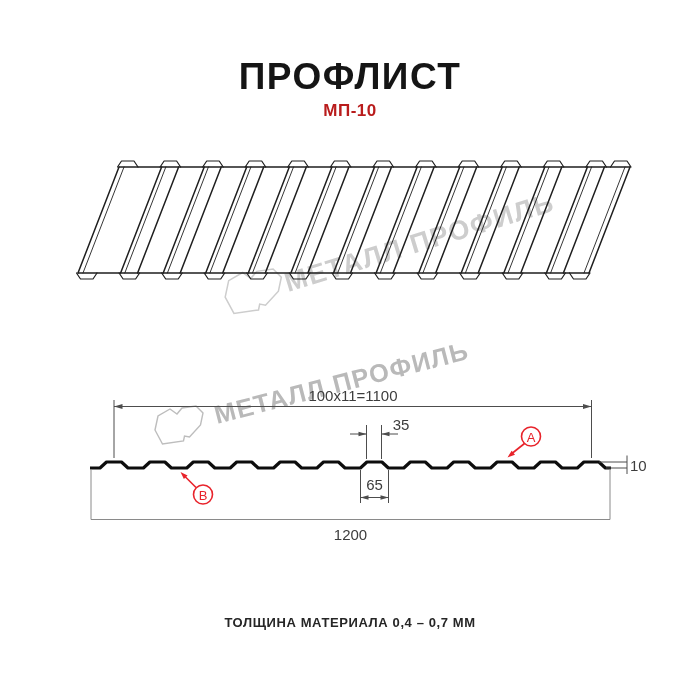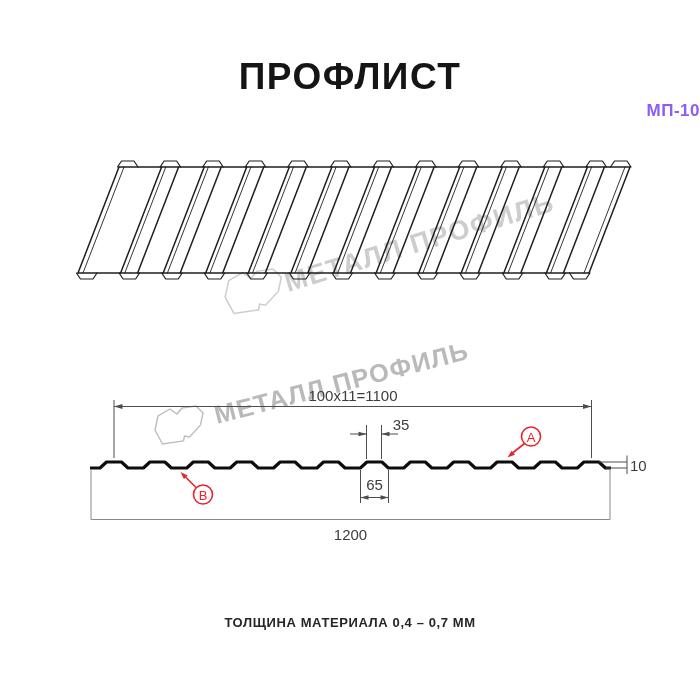--- a/index.html
+++ b/index.html
@@ -1,21 +1,21 @@
 <!DOCTYPE html>
 <html><head>
 <meta charset="utf-8">
 <style>
   html,body{margin:0;padding:0;background:#fff;}
   #page{position:relative;width:700px;height:700px;background:#fff;overflow:hidden;
         font-family:"Liberation Sans","DejaVu Sans",sans-serif;border-radius:29px;}
   .title{position:absolute;left:0;right:0;top:56px;text-align:center;
          font-size:37px;font-weight:bold;letter-spacing:1.5px;color:#151515;}
-  .subtitle{position:absolute;left:0;right:0;top:101px;text-align:right;
-         font-size:17px;font-weight:bold;letter-spacing:.5px;color:#8b5cf6;}
+  .subtitle{position:absolute;left:0;right:0;top:101px;text-align:center;
+         font-size:17px;font-weight:bold;letter-spacing:.5px;color:#b91c1c;}
   .footer{position:absolute;left:0;right:0;top:615px;text-align:center;
          font-size:13px;font-weight:bold;letter-spacing:.6px;color:#262626;}
   svg{position:absolute;left:0;top:0;}
   svg text{font-family:"Liberation Sans","DejaVu Sans",sans-serif;}
   .dimtxt{fill:#3d3d3d;font-size:15px;}
   .wmtxt{font-weight:bold;}
 </style>
 </head>
 <body>
 

